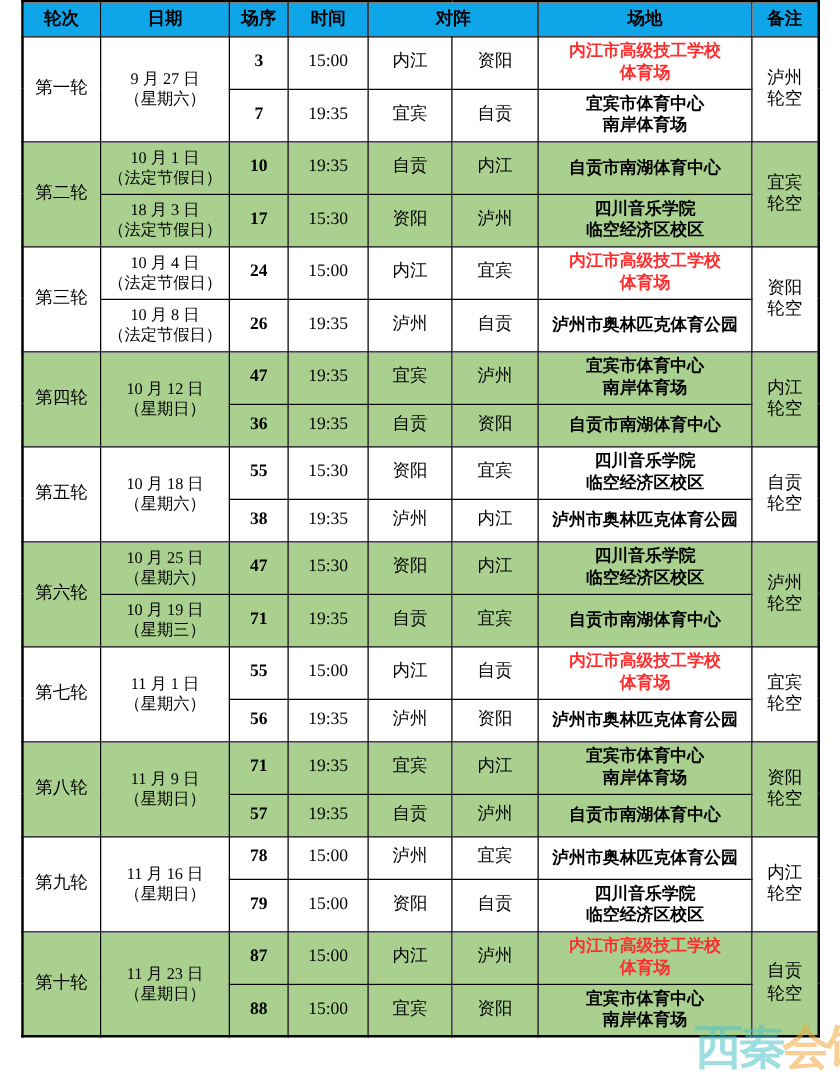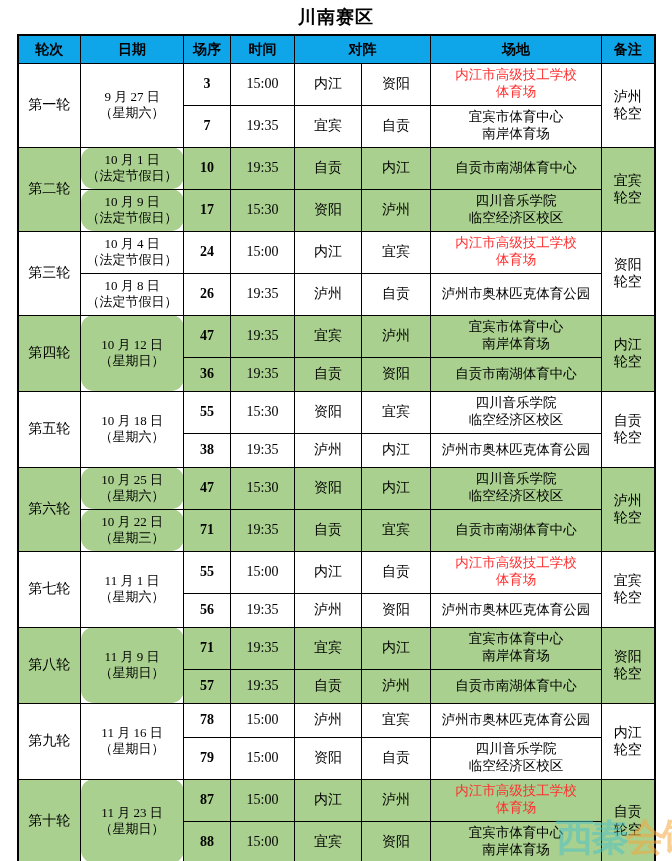--- a/index.html
+++ b/index.html
@@ -23,36 +23,35 @@
   .sched th,.sched td{
     border:1px solid #000;text-align:center;vertical-align:middle;
     padding:1px 2px;font-size:14px;line-height:1.25;overflow:hidden;
   }
   .sched thead tr{height:28px;}
   .sched th{font-weight:bold;background:#0ea5e9;}
   tr.h2{height:42px;}
   tr.h1{height:34px;}
   tr.g td{background:var(--green-row);}
   td.num{font-weight:bold;}
-  td.date{font-size:13px;white-space:nowrap;border-radius:13px;}
-  td.venue{font-size:13.5px;}
+  td.date{font-size:13px;white-space:nowrap;}
+  td.venue{font-size:13.5px;font-weight:bold;}
   td.venue.red{color:var(--venue-red);}
   .watermark{
     position:absolute;left:556px;top:812px;z-index:3;pointer-events:none;
     font-family:"Liberation Sans","DejaVu Sans",sans-serif;
     font-weight:bold;font-size:38px;letter-spacing:-3px;opacity:.55;white-space:nowrap;
   }
   .wm-a{color:var(--watermark-teal);}
   .wm-b{color:var(--watermark-orange);}
 </style>
 </head>
 <body>
 
 <div class="page">
-  <h1 class="title">川南赛区</h1>
 
   <table class="sched">
     <colgroup>
       <col style="width:63px">
         <col style="width:103px">
         <col style="width:47px">
         <col style="width:64px">
       <col style="width:67px">
         <col style="width:69px">
         <col style="width:171px">
@@ -93,21 +92,21 @@
         <td rowspan="2" class="round">第二轮</td>
         <td class="date"><span>10 月 1 日</span><br><span>（法定节假日）</span></td>
         <td class="num">10</td>
         <td class="time">19:35</td>
         <td class="team">自贡</td>
         <td class="team">内江</td>
         <td class="venue"><span>自贡市南湖体育中心</span></td>
         <td rowspan="2" class="note"><span>宜宾</span><br><span>轮空</span></td>
       </tr>
       <tr class="h2 g">
-        <td class="date"><span>10 月 9 日</span><br><span>（法定节假日）</span></td>
+        <td class="date"><span>18 月 3 日</span><br><span>（法定节假日）</span></td>
         <td class="num">17</td>
         <td class="time">15:30</td>
         <td class="team">资阳</td>
         <td class="team">泸州</td>
         <td class="venue"><span>四川音乐学院</span><br><span>临空经济区校区</span></td>
       </tr>
 
       <tr class="h2">
         <td rowspan="2" class="round">第三轮</td>
         <td class="date"><span>10 月 4 日</span><br><span>（法定节假日）</span></td>
@@ -167,21 +166,21 @@
         <td rowspan="2" class="round">第六轮</td>
         <td class="date"><span>10 月 25 日</span><br><span>（星期六）</span></td>
         <td class="num">47</td>
         <td class="time">15:30</td>
         <td class="team">资阳</td>
         <td class="team">内江</td>
         <td class="venue"><span>四川音乐学院</span><br><span>临空经济区校区</span></td>
         <td rowspan="2" class="note"><span>泸州</span><br><span>轮空</span></td>
       </tr>
       <tr class="h2 g">
-        <td class="date"><span>10 月 22 日</span><br><span>（星期三）</span></td>
+        <td class="date"><span>10 月 19 日</span><br><span>（星期三）</span></td>
         <td class="num">71</td>
         <td class="time">19:35</td>
         <td class="team">自贡</td>
         <td class="team">宜宾</td>
         <td class="venue"><span>自贡市南湖体育中心</span></td>
       </tr>
 
       <tr class="h2">
         <td rowspan="2" class="round">第七轮</td>
         <td rowspan="2" class="date"><span>11 月 1 日</span><br><span>（星期六）</span></td>

